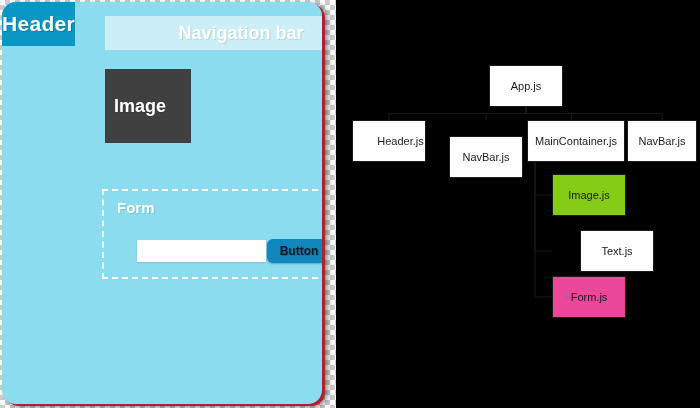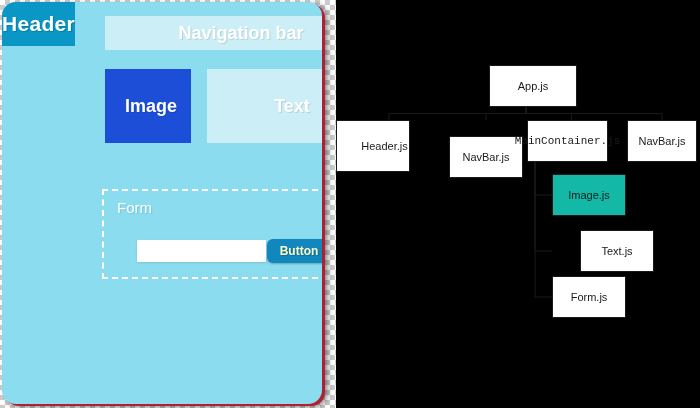--- a/index.html
+++ b/index.html
@@ -81,28 +81,28 @@
     justify-content: center;
     text-shadow: 1px 1px 1px rgba(0,0,0,0.12);
   }
 
   #image-box {
     position: absolute;
     left: 30px;
     top: 67px;
     width: 86px;
     height: 74px;
-    background: #1d4ed8;
+    background: #404040;
     color: #ffffff;
     font-weight: bold;
     font-size: 18px;
     display: flex;
     align-items: center;
     justify-content: flex-start;
-    padding-left: 20px;
+    padding-left: 9px;
     box-sizing: border-box;
     text-shadow: 1px 1px 1px rgba(0,0,0,0.12);
   }
 
   #text-box {
     position: absolute;
     left: 132px;
     top: 67px;
     width: 170px;
     height: 74px;
@@ -123,21 +123,21 @@
     width: 246px;
     height: 90px;
     border: 2px dashed #ffffff;
     box-sizing: border-box;
   }
   #form-label {
     position: absolute;
     left: 13px;
     top: 8px;
     color: #ffffff;
-    font-weight: normal;
+    font-weight: bold;
     font-size: 15px;
     text-shadow: 1px 1px 1px rgba(0,0,0,0.12);
   }
   #form-input {
     position: absolute;
     left: 33px;
     top: 49px;
     width: 129px;
     height: 22px;
     background: #ffffff;
@@ -146,21 +146,21 @@
     box-sizing: border-box;
     box-shadow: 0 1px 2px rgba(0,0,0,0.12);
   }
   #form-button {
     position: absolute;
     left: 163px;
     top: 48px;
     width: 64px;
     height: 24px;
     background: #1287BD;
-    color: #fef9c3;
+    color: #0f172a;
     border: none;
     border-radius: 6px;
     font-weight: bold;
     font-size: 12px;
     font-family: "Liberation Sans", sans-serif;
     cursor: pointer;
     box-shadow: 0 1px 2px rgba(0,0,0,0.25);
     text-shadow: 1px 1px 1px rgba(0,0,0,0.2);
   }
 
@@ -202,23 +202,20 @@
   <div id="card-body">
 
     <div id="nav-bar">
       <span>Navigation bar</span>
     </div>
 
     <div id="image-box">
       <span>Image</span>
     </div>
 
-    <div id="text-box">
-      <span>Text</span>
-    </div>
 
     <div id="form-box">
       <span id="form-label">Form</span>
       <input id="form-input" type="text" placeholder="" style="">
       <button id="form-button">Button</button>
     </div>
 
   </div>
 
 
@@ -239,38 +236,38 @@
       <line x1="190" y1="113.5" x2="326" y2="113.5" stroke="#1A1A1A" stroke-width="1"></line>
       <line x1="326" y1="113.5" x2="326" y2="120" stroke="#1A1A1A" stroke-width="1"></line>
       <line x1="199" y1="162" x2="199" y2="195" stroke="#1A1A1A" stroke-width="1"></line>
       <line x1="199" y1="195" x2="216" y2="195" stroke="#1A1A1A" stroke-width="1"></line>
       <line x1="199" y1="162" x2="199" y2="251" stroke="#1A1A1A" stroke-width="1"></line>
       <line x1="199" y1="251" x2="216" y2="251" stroke="#1A1A1A" stroke-width="1"></line>
       <line x1="199" y1="162" x2="199" y2="297" stroke="#1A1A1A" stroke-width="1"></line>
       <line x1="199" y1="297" x2="216" y2="297" stroke="#1A1A1A" stroke-width="1"></line>
     </svg>
   <div id="tree-nodes">
-      <div class="node" style="left: 153px; top: 65px; width: 88px; height: 42px; background: rgb(255, 255, 255); border-color: rgb(26, 26, 26);">
+      <div class="node" style="left: 153px; top: 65px; width: 74px; height: 42px; background: rgb(255, 255, 255); border-color: rgb(26, 26, 26);">
         <span>App.js</span>
       </div>
-      <div class="node" style="left: 0; top: 120px; width: 74px; height: 52px; background: rgb(255, 255, 255); border-color: rgb(26, 26, 26); padding-left: 23px;">
+      <div class="node" style="left: 16px; top: 120px; width: 74px; height: 42px; background: rgb(255, 255, 255); border-color: rgb(26, 26, 26); padding-left: 23px;">
         <span>Header.js</span>
       </div>
       <div class="node" style="left: 113px; top: 136px; width: 74px; height: 42px; background: rgb(255, 255, 255); border-color: rgb(26, 26, 26);">
         <span>NavBar.js</span>
       </div>
-      <div class="node" style="left: 191px; top: 120px; width: 81px; height: 42px; background: rgb(255, 255, 255); border-color: rgb(26, 26, 26); font-family: Liberation Mono, monospace;">
+      <div class="node" style="left: 191px; top: 120px; width: 98px; height: 42px; background: rgb(255, 255, 255); border-color: rgb(26, 26, 26);">
         <span>MainContainer.js</span>
       </div>
       <div class="node" style="left: 291px; top: 120px; width: 70px; height: 42px; background: rgb(255, 255, 255); border-color: rgb(26, 26, 26);">
         <span>NavBar.js</span>
       </div>
-      <div class="node" style="left: 216px; top: 174px; width: 74px; height: 42px; background: #14b8a6; border-color: rgb(26, 26, 26);">
+      <div class="node" style="left: 216px; top: 174px; width: 74px; height: 42px; background: #84cc16; border-color: rgb(26, 26, 26);">
         <span>Image.js</span>
       </div>
       <div class="node" style="left: 216px; top: 230px; width: 74px; height: 42px; background: rgb(255, 255, 255); border-color: rgb(26, 26, 26); margin-left: 28px;">
         <span>Text.js</span>
       </div>
-      <div class="node" style="left: 216px; top: 276px; width: 74px; height: 42px; background: #ffffff; border-color: rgb(26, 26, 26);">
+      <div class="node" style="left: 216px; top: 276px; width: 74px; height: 42px; background: #ec4899; border-color: rgb(26, 26, 26);">
         <span>Form.js</span>
       </div>
     </div>
 </div>
 
 </body></html>

